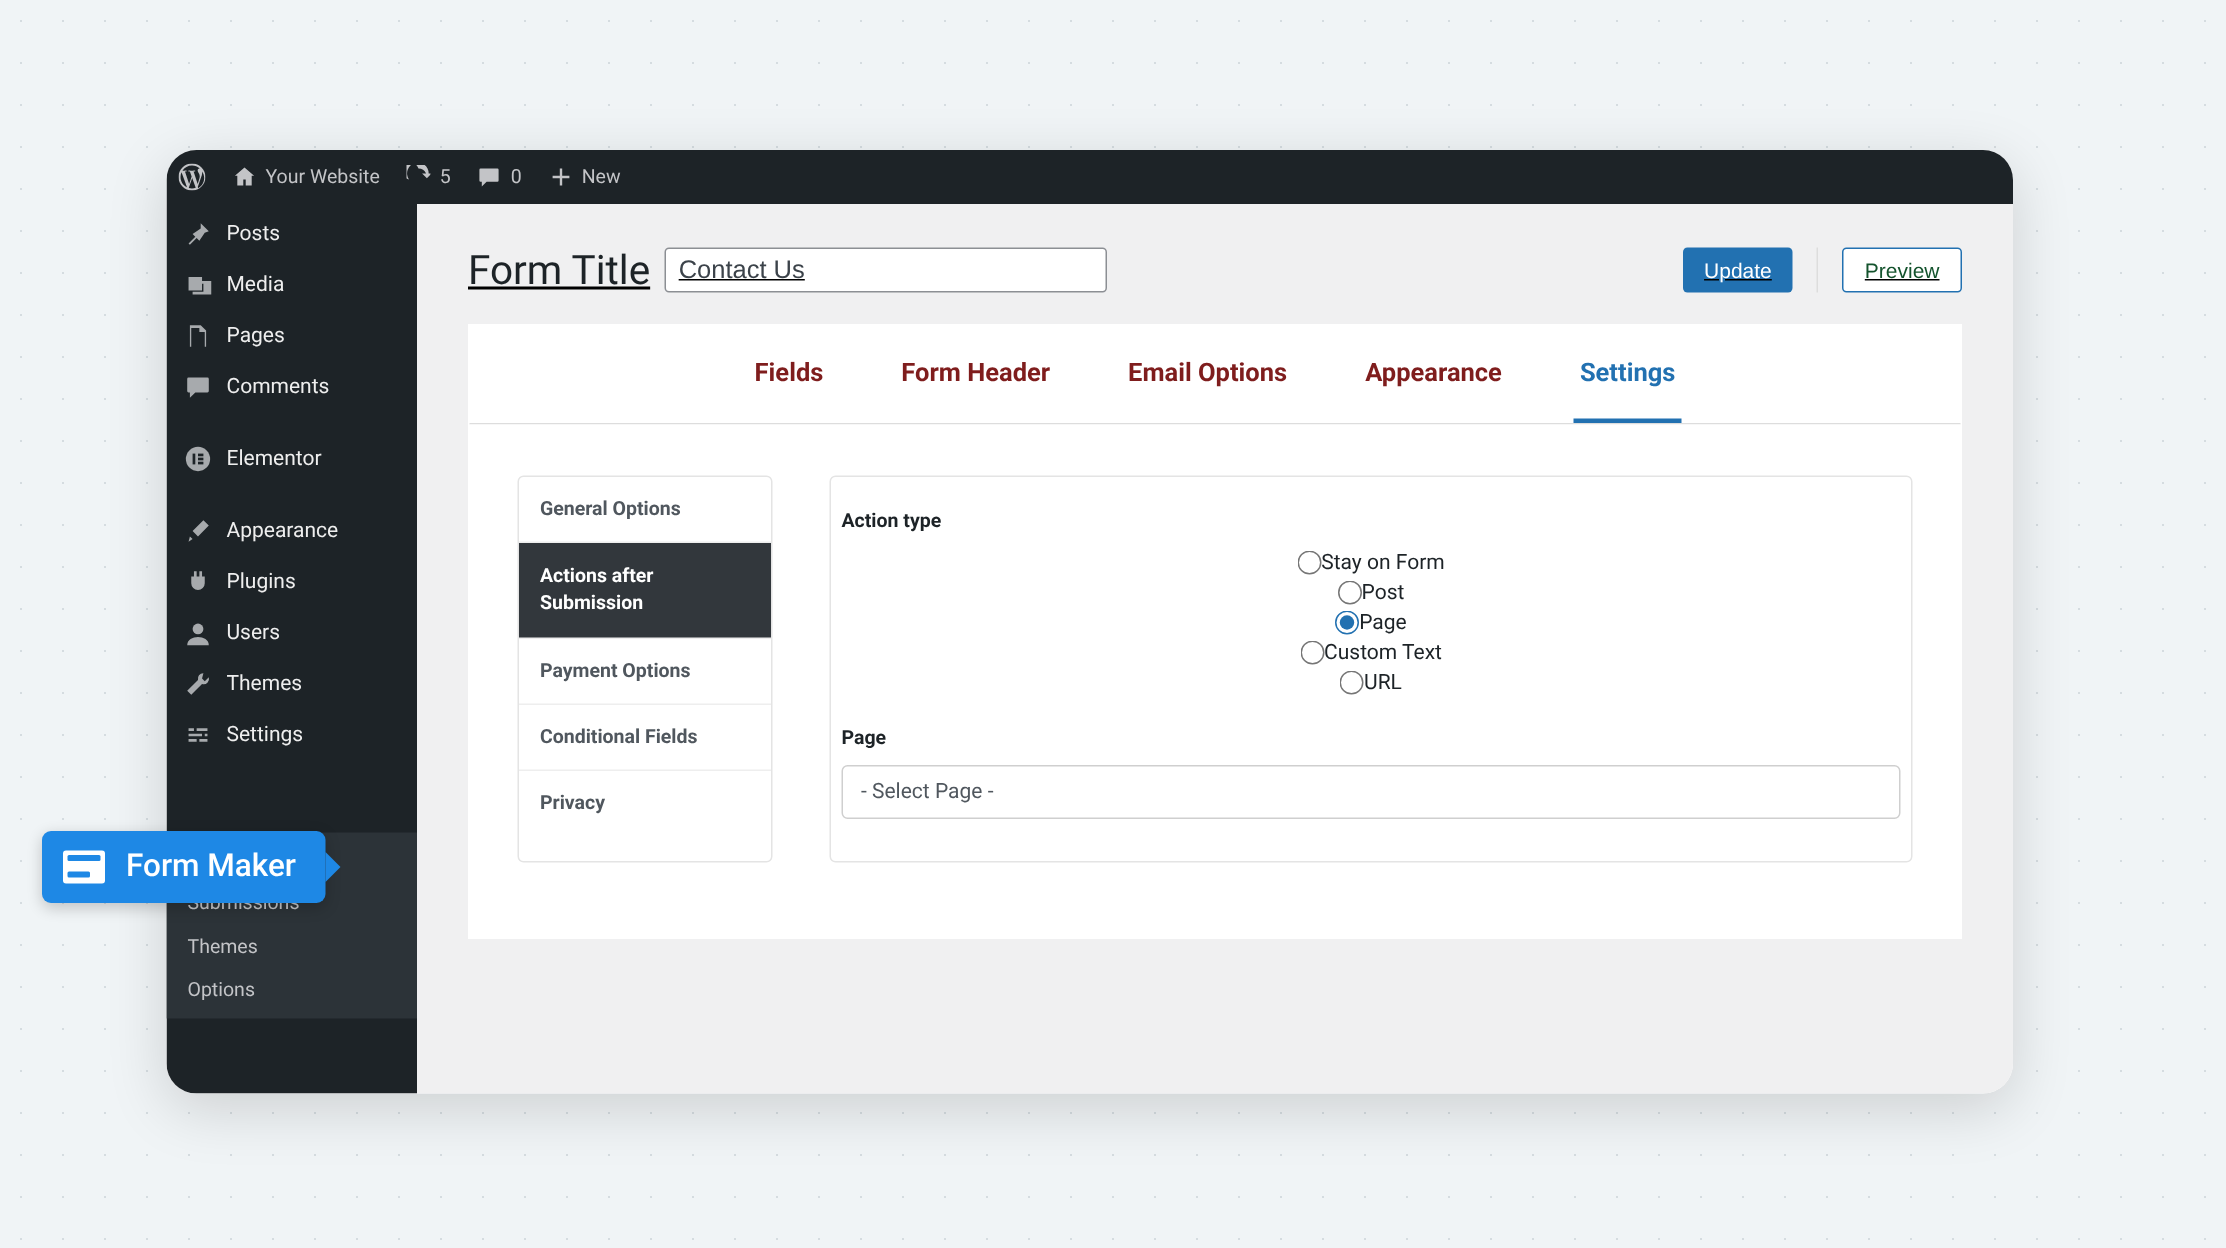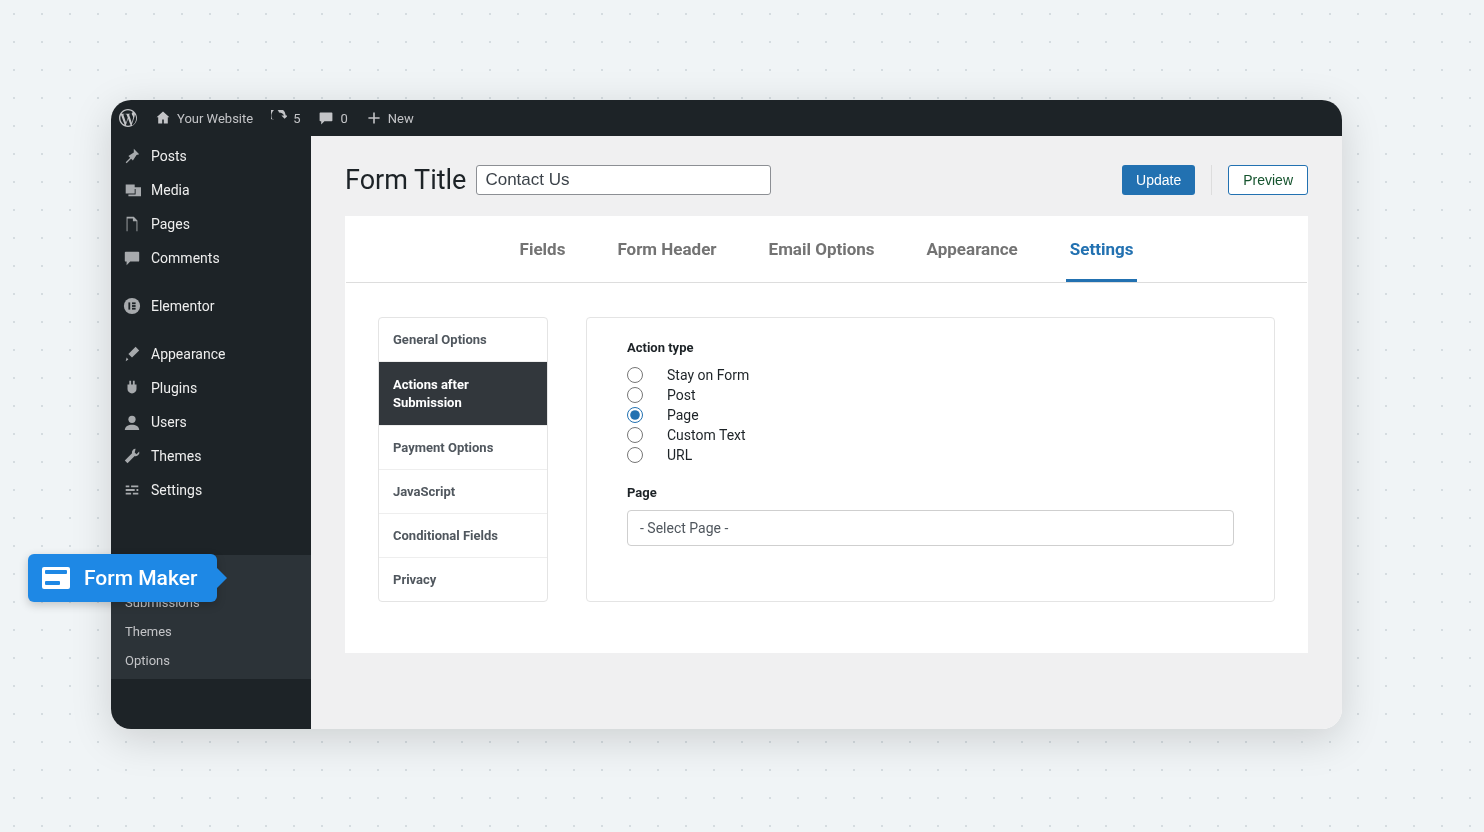--- a/index.html
+++ b/index.html
@@ -39,21 +39,21 @@
     align-items: center;
     padding: 0 8px;
     color: #c3c4c7;
     font-size: 13px;
     gap: 18px;
   }
   .wp-adminbar .ab-item { display: flex; align-items: center; gap: 6px; cursor: pointer; }
   .wp-adminbar svg { fill: #c3c4c7; }
   .body-row { display: flex; flex: 1; min-height: 0; }
   .sidebar {
-    width: 200px;
+    width: 167px;
     background: #1d2327;
     color: #c3c4c7;
     font-size: 14px;
     padding-top: 3px;
   }
   .sidebar .menu-item {
     display: flex; align-items: center; gap: 10px;
     padding: 8px 12px; cursor: pointer;
     color: #eee;
   }
@@ -72,20 +72,21 @@
   .sidebar .submenu .sub-item.active { color: #fff; font-weight: 600;}
   .content {
     flex: 1;
     background: #f0f0f1;
     padding: 28px 34px 0 34px;
     overflow: auto;
   }
   .title-row {
     display: flex; align-items: center; justify-content: space-between;
     margin-bottom: 20px;
+    text-decoration: underline;
   }
   .title-left { display: flex; align-items: center; gap: 10px; }
   .title-left h1 { font-weight: 400; font-size: 27px; color: #1d2327; }
   .title-input {
     width: 295px; height: 30px; border:1px solid #8c8f94; border-radius:3px;
     padding: 0 8px; font-size: 17px; color:#3c434a;
   }
   .title-actions { display: flex; gap: 16px; align-items: center; padding-left: 22px; }
   .btn-primary {
     background: #2271b1; color:#fff; border:none; padding: 7px 14px;
@@ -94,43 +95,43 @@
   .btn-secondary {
     background: #fff; color:#14532d; border:1px solid #2271b1;
     padding: 6px 14px; border-radius:3px; font-size:14px; cursor:pointer;
   }
   .divider-v { width:1px; height:30px; background:#ddd; }
   .tabbar {
     background:#fff; border-bottom:1px solid #ddd; display:flex;
     justify-content:center; gap:44px; padding: 0 20px;
   }
   .tab {
-    padding: 22px 4px 20px; font-size:17px; font-weight:700; color:#737373;
+    padding: 22px 4px 20px; font-size:17px; font-weight:700; color:#7f1d1d;
     border-bottom: 3px solid transparent; cursor:pointer;
   }
   .tab.active { color:#2271b1; border-bottom-color:#2271b1; }
   .settings-body {
     background:#fff; padding: 34px 32px 50px; display:flex; gap:38px;
   }
   .settings-side {
     width: 170px; border:1px solid #e4e4e4; border-radius:4px;
     background:#fff;
   }
   .s-item {
     padding: 14px 14px; font-size:13px; font-weight:700; color:#50575e;
     border-bottom:1px solid #eee; cursor:pointer;
   }
   .s-item:last-child { border-bottom:none; }
   .s-item.active { background:#32373c; color:#fff; line-height:1.35; }
   .settings-panel {
     flex:1; border:1px solid #e4e4e4; border-radius:4px;
-    padding: 22px 40px 28px;
+    padding: 22px 7px 28px;
   }
   .field-label { font-size:13px; font-weight:700; color:#1d2327; margin-bottom:12px; }
-  .radio-group label { display:flex; align-items:center; gap:24px; font-size:14px; color:#1d2327; margin-bottom:4px; cursor:pointer; }
+  .radio-group label { display:flex; align-items:center; gap:0; font-size:14px; color:#1d2327; margin-bottom:4px; cursor:pointer;justify-content:center; }
   .radio-group input[type=radio]{ width:16px; height:16px; accent-color:#2271b1; }
   .page-label { font-size:13px; font-weight:700; color:#1d2327; margin-top:22px; margin-bottom:10px; }
   .select-box {
     width:100%; border:1px solid #cfcfcf; border-radius:4px; padding:9px 12px;
     font-size:14px; color:#50575e; background:#fff;
   }
   
   .form-maker-pill {
     position:absolute; left:28px; top:554px; z-index:3;
     background:#1e88e5; color:#fff; border-radius:6px;
@@ -289,21 +290,20 @@
           <div class="tab">Email Options</div>
           <div class="tab">Appearance</div>
           <div class="tab active">Settings</div>
         </div>
 
         <div class="settings-body">
           <div class="settings-side">
             <div class="s-item">General Options</div>
             <div class="s-item active">Actions after Submission</div>
             <div class="s-item">Payment Options</div>
-            <div class="s-item">JavaScript</div>
             <div class="s-item">Conditional Fields</div>
             <div class="s-item">Privacy</div>
           </div>
 
           <div class="settings-panel">
             <div class="field-label">Action type</div>
             <div class="radio-group">
               <label>
                   <input type="radio" name="at" style="">
                   <span>Stay on Form</span>

